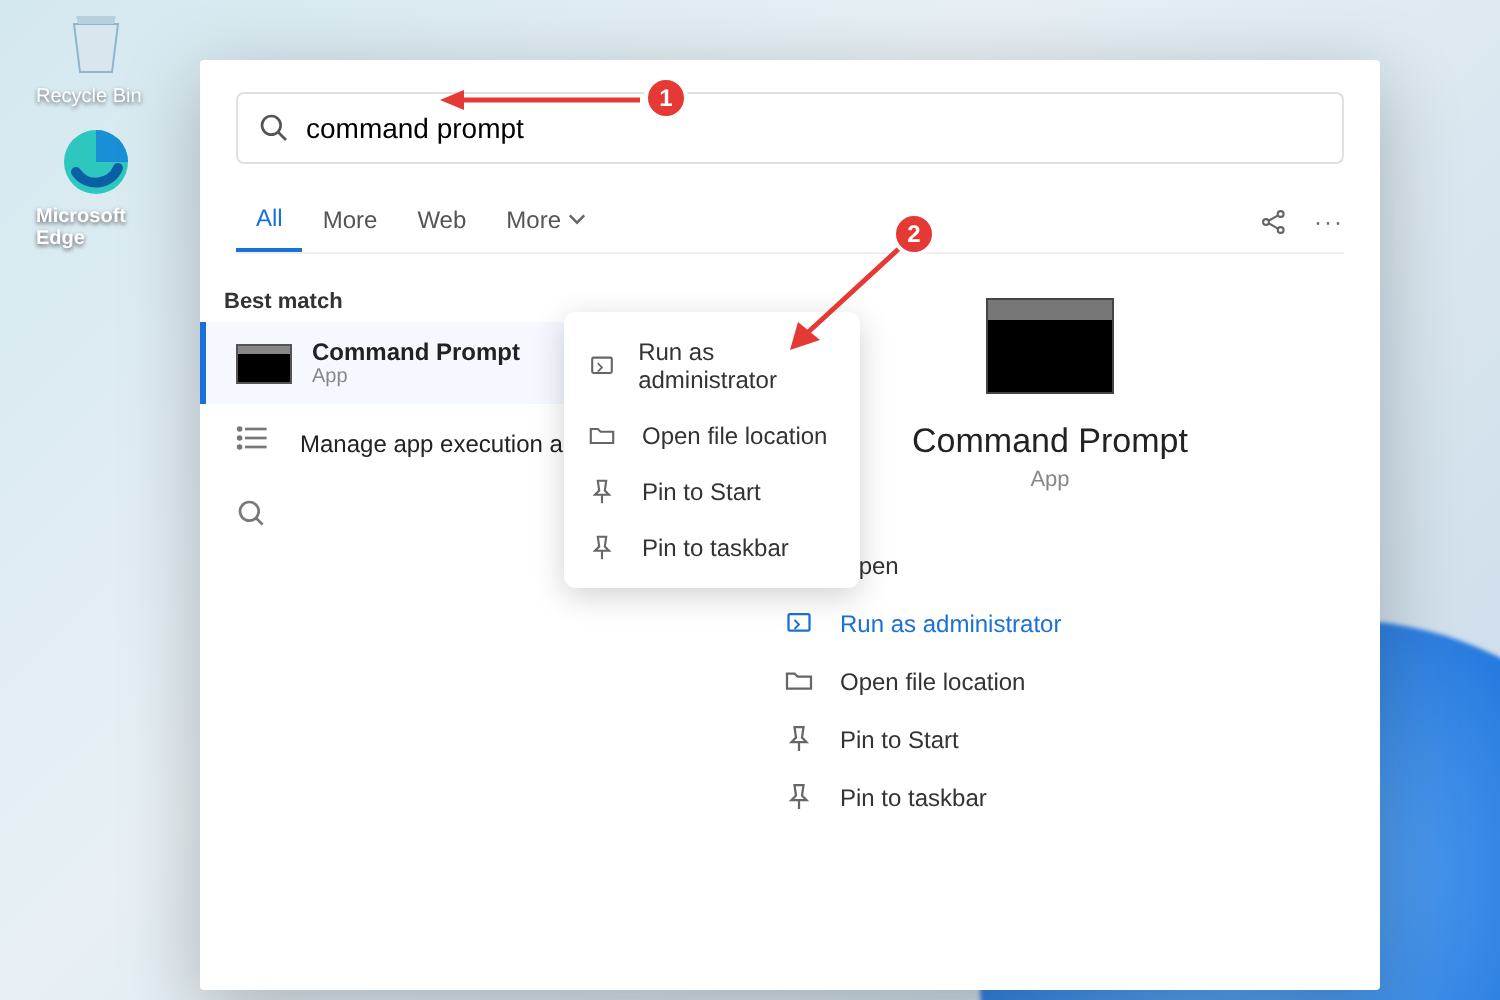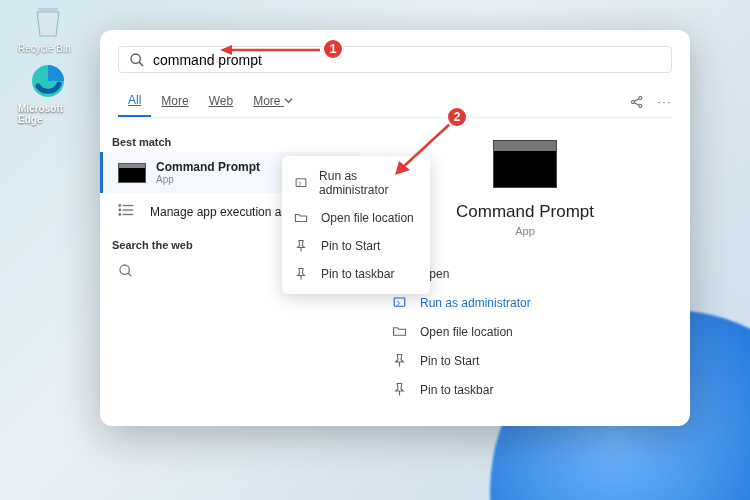--- a/index.html
+++ b/index.html
@@ -3,26 +3,26 @@
 <meta charset="utf-8">
 <style>
 * { box-sizing: border-box; margin: 0; padding: 0; font-family: 'Segoe UI', sans-serif; }
 body { width: 750px; height: 500px; background: linear-gradient(135deg, #d4e8f0 0%, #e8f0f5 40%, #c8dae8 100%); position: relative; overflow: hidden; }
 .wallpaper-blob { position: absolute; width: 360px; height: 360px; border-radius: 50%; background: radial-gradient(circle at 35% 35%, #6fb8ff 0%, #1a6fd8 60%, #0a4aa8 100%); bottom: -170px; right: -100px; filter: blur(1px); }
 .desktop-icon { position: absolute; width: 60px; }
 .desktop-icon .icon-box { width: 38px; height: 38px; margin: 0 auto 3px; }
 .desktop-icon .icon-label { font-size: 10px; color: #fff; text-shadow: 0 1px 2px rgba(0,0,0,0.6); line-height: 1.1; }
 .recycle-bin { top: 2px; left: 18px; }
 .edge-icon { top: 62px; left: 18px; font-weight: bold; }
-.search-window { position: absolute; top: 30px; left: 100px; width: 590px; height: 396px; background: #fff; border-radius: 12px; box-shadow: 0 10px 40px rgba(0,0,0,0.25); display: flex; flex-direction: column; }
+.search-window { position: absolute; top: 30px; left: 100px; width: 590px; height: 465px; background: #fff; border-radius: 2px; box-shadow: 0 10px 40px rgba(0,0,0,0.25); display: flex; flex-direction: column; }
 .search-bar { margin: 16px 18px 0; height: 36px; border: 1px solid #e0e0e0; border-radius: 4px; display: flex; align-items: center; padding: 0 10px; background: #fff; }
 .search-bar svg { width: 16px; height: 16px; flex-shrink: 0; }
 .search-bar input { border: none; outline: none; font-size: 14px; margin-left: 8px; flex: 1; font-family: inherit; }
 .tabs-row { display: flex; align-items: center; margin: 14px 18px 0; border-bottom: 1px solid #eee; font-size: 12px; color: #555; }
-.tab { padding: 6px 10px 8px; cursor: pointer; text-decoration: underline; }
+.tab { padding: 6px 10px 8px; cursor: pointer; }
 .tab.active { color: #1a6fd8; border-bottom: 2px solid #1a6fd8; font-weight: 500; }
 .tabs-right { margin-left: auto; display: flex; align-items: center; gap: 12px; color: #666; }
 .content { display: flex; flex: 1; }
 .left-col { width: 260px; padding: 10px 0; }
 .right-col { flex: 1; padding: 22px 16px; display: flex; flex-direction: column; align-items: center; }
 .section-header { font-size: 11px; font-weight: 600; color: #333; padding: 8px 12px 4px; }
 .result-item { display: flex; align-items: center; padding: 8px 18px; cursor: pointer; }
 .result-item.selected { border-left: 3px solid #1a6fd8; background: #f5f9ff; padding-left: 15px; }
 .app-thumb { width: 28px; height: 20px; background: #000; border: 1px solid #555; margin-right: 10px; flex-shrink: 0; position: relative; }
 .app-thumb::before { content: ''; position: absolute; top: 0; left: 0; right: 0; height: 4px; background: #888; }
@@ -109,21 +109,20 @@
         <div class="settings-icon"><svg viewBox="0 0 20 20" width="18" height="18" fill="none" stroke="#777" stroke-width="1.5">
               <line x1="5" y1="5" x2="17" y2="5"></line>
               <line x1="5" y1="10" x2="17" y2="10"></line>
               <line x1="5" y1="15" x2="17" y2="15"></line>
               <circle cx="2" cy="5" r="0.8" fill="#777"></circle>
               <circle cx="2" cy="10" r="0.8" fill="#777"></circle>
               <circle cx="2" cy="15" r="0.8" fill="#777"></circle>
             </svg></div>
         <div class="title" style="font-weight:400;">Manage app execution aliases</div>
       </div>
-      <div class="section-header">Search the web</div>
       <div class="result-item">
         <div class="web-icon"><svg viewBox="0 0 24 24" width="16" height="16" fill="none" stroke="#777" stroke-width="2">
               <circle cx="10" cy="10" r="7"></circle>
               <line x1="15" y1="15" x2="20" y2="20"></line>
             </svg></div>
       </div>
     </div>
     <div class="right-col">
       <div class="big-thumb"></div>
       <div class="detail-title">Command Prompt</div>

